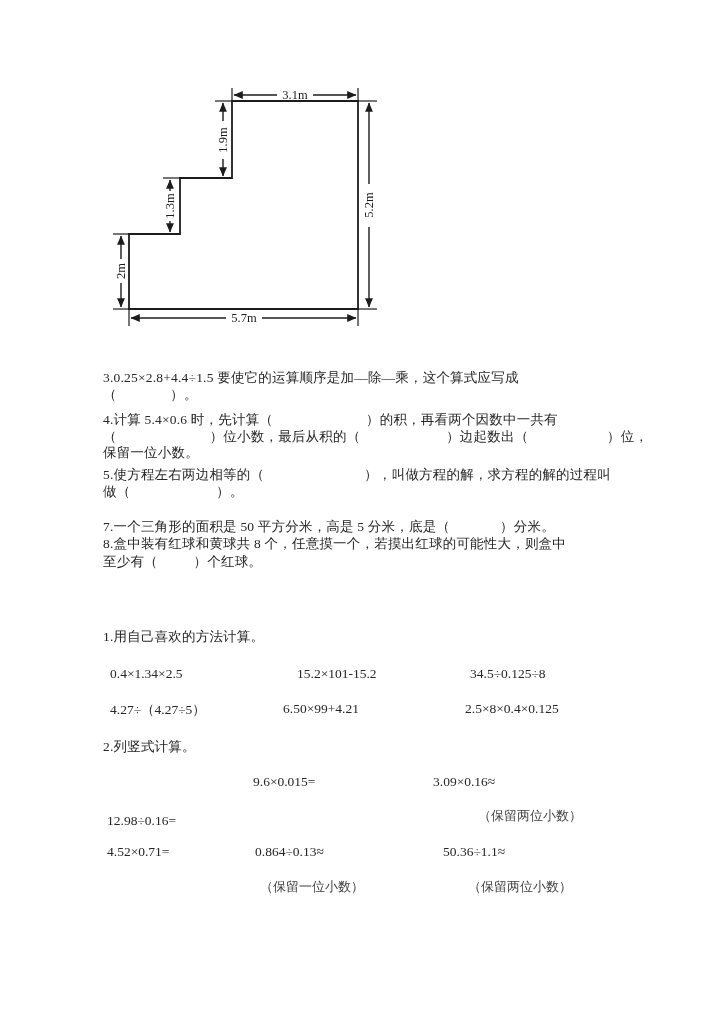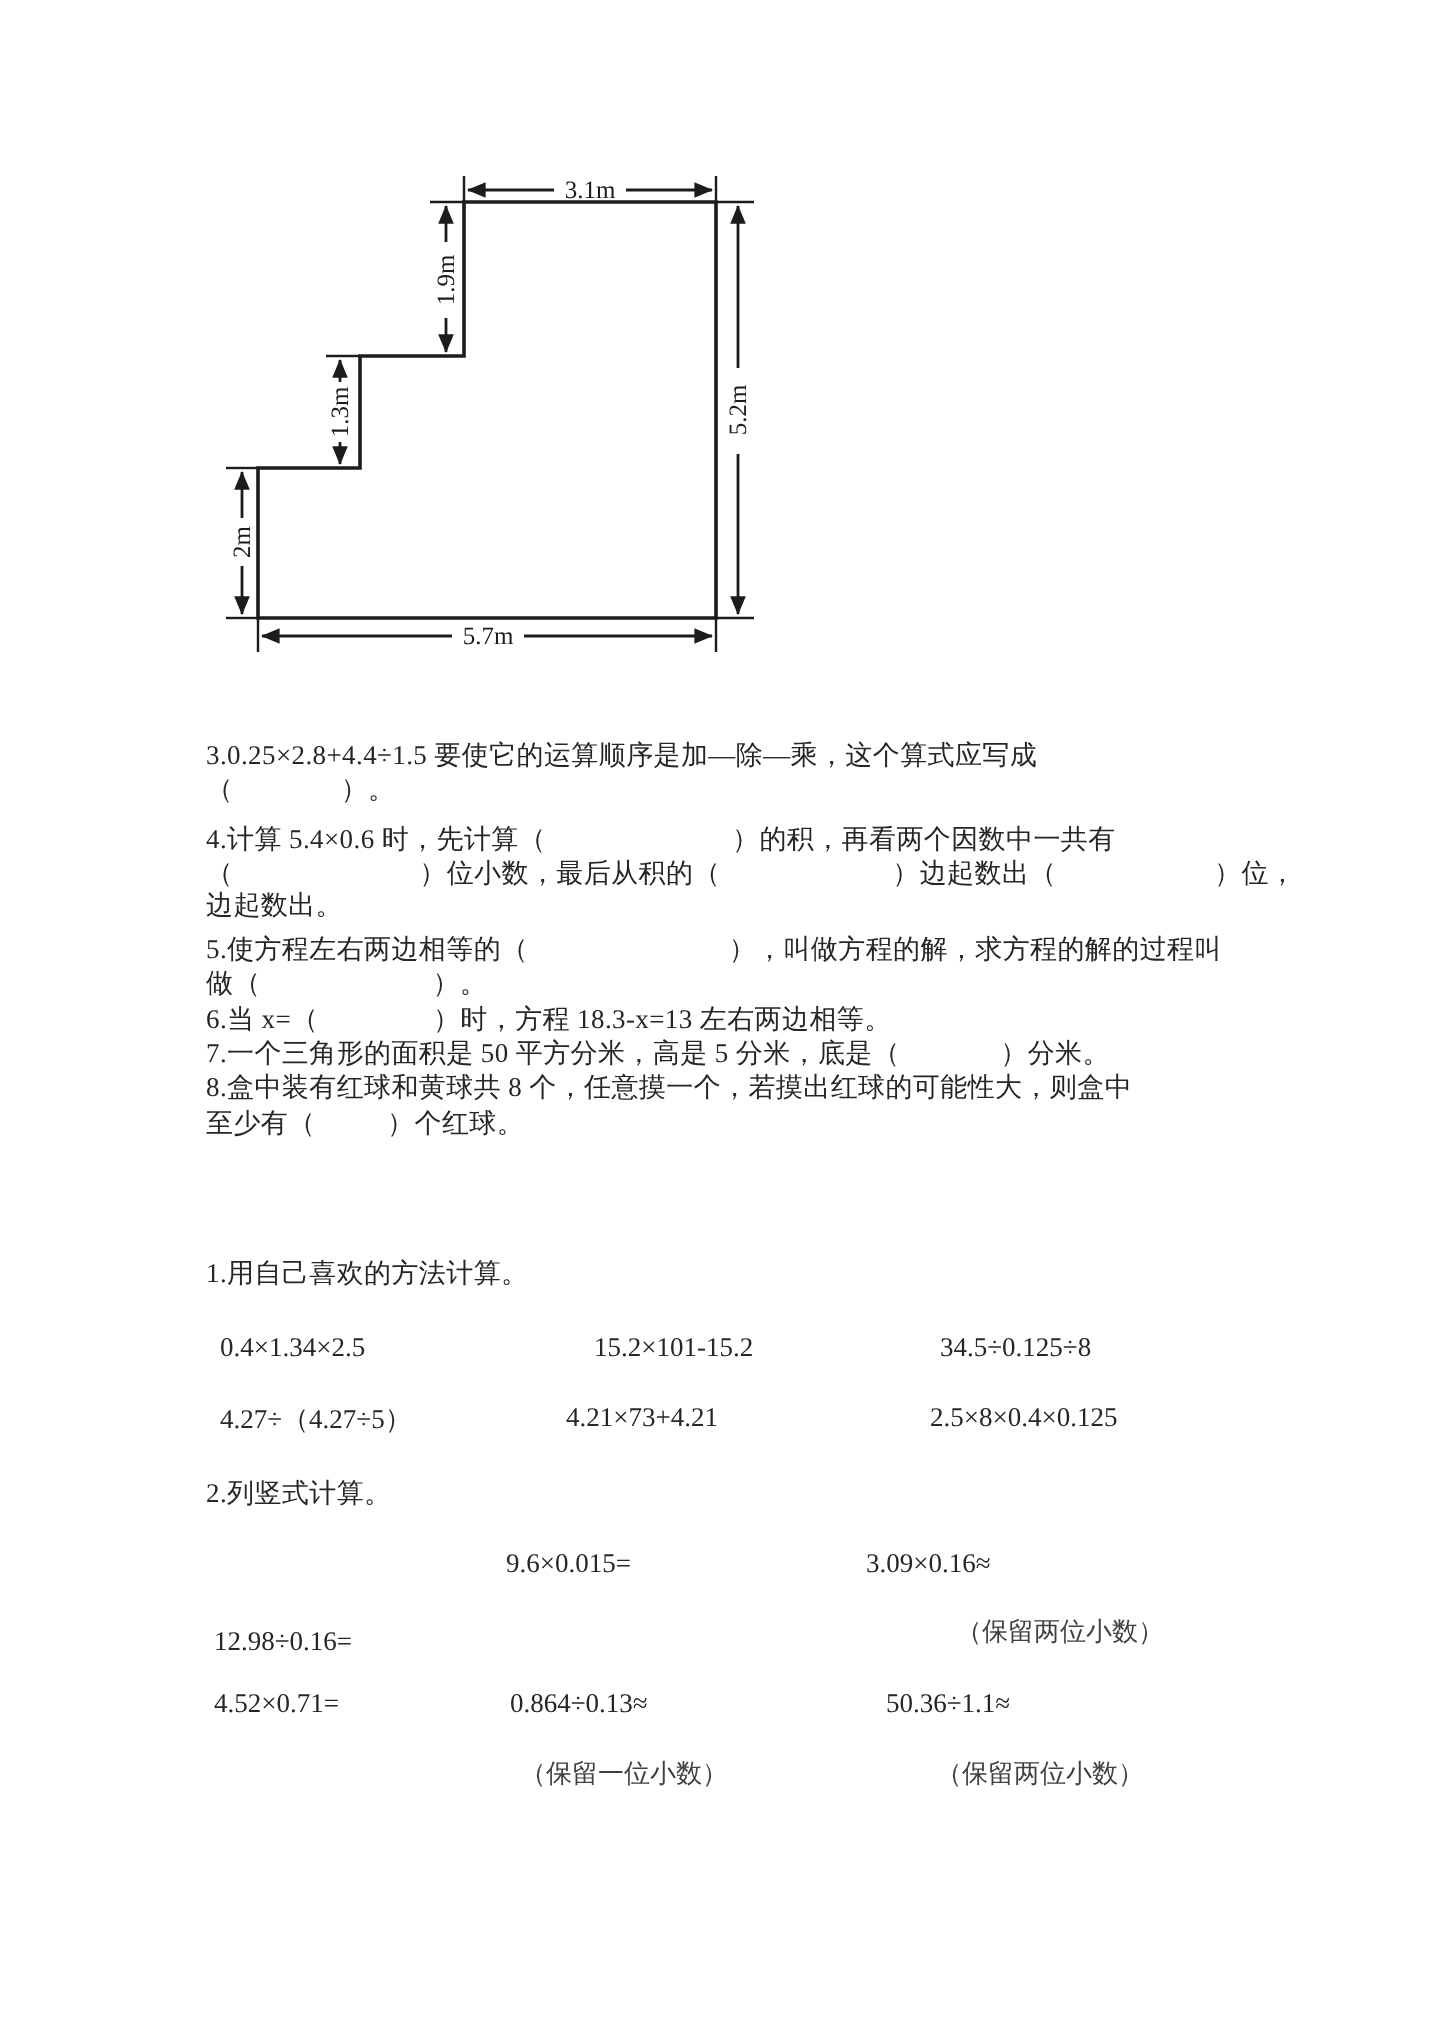--- a/index.html
+++ b/index.html
@@ -91,36 +91,35 @@
 
     <line class="dim" x1="223" y1="121" x2="223" y2="103" marker-end="url(#arr)"></line>
     <line class="dim" x1="223" y1="159" x2="223" y2="176" marker-end="url(#arr)"></line>
     <text transform="translate(227,140) rotate(-90)" text-anchor="middle">1.9m</text>
   </svg>
 
   <div class="line" style="left:103px; top:369px;">3.0.25×2.8+4.4÷1.5 要使它的运算顺序是加—除—乘，这个算式应写成</div>
   <div class="line" style="left:103px; top:386px;">（               ）。</div>
   <div class="line" style="left:103px; top:411px;">4.计算 5.4×0.6 时，先计算（                          ）的积，再看两个因数中一共有</div>
   <div class="line" style="left:103px; top:428px;">（                          ）位小数，最后从积的（                        ）边起数出（                      ）位，</div>
-  <div class="line" style="left:103px; top:444px;">边起数出。</div>
+  <div class="line" style="left:103px; top:444px;">保留一位小数。</div>
   <div class="line" style="left:103px; top:466px;">5.使方程左右两边相等的（                            ），叫做方程的解，求方程的解的过程叫</div>
   <div class="line" style="left:103px; top:483px;">做（                        ）。</div>
-  <div class="line" style="left:103px; top:501px;">6.当 x=（                ）时，方程 18.3-x=13 左右两边相等。</div>
   <div class="line" style="left:103px; top:518px;">7.一个三角形的面积是 50 平方分米，高是 5 分米，底是（              ）分米。</div>
   <div class="line" style="left:103px; top:535px;">8.盒中装有红球和黄球共 8 个，任意摸一个，若摸出红球的可能性大，则盒中</div>
   <div class="line" style="left:103px; top:553px;">至少有（          ）个红球。</div>
 
   <div class="line" style="left:103px; top:628px;">1.用自己喜欢的方法计算。</div>
 
   <div class="expr" style="left:110px; top:666px;">0.4×1.34×2.5</div>
   <div class="expr" style="left:297px; top:666px;">15.2×101-15.2</div>
   <div class="expr" style="left:470px; top:666px;">34.5÷0.125÷8</div>
 
   <div class="expr" style="left:110px; top:701px;">4.27÷（4.27÷5）</div>
-  <div class="expr" style="left:283px; top:701px;">4.21×73+4.21</div>
+  <div class="expr" style="left:283px; top:701px;">6.50×99+4.21</div>
   <div class="expr" style="left:465px; top:701px;">2.5×8×0.4×0.125</div>
 
   <div class="line" style="left:103px; top:738px;">2.列竖式计算。</div>
 
   <div class="expr" style="left:107px; top:774px;margin-top:39px;">12.98÷0.16=</div>
   <div class="expr" style="left:253px; top:774px;">9.6×0.015=</div>
   <div class="expr" style="left:433px; top:774px;">3.09×0.16≈</div>
   <div class="note" style="left:478px; top:807px;">（保留两位小数）</div>
 
   <div class="expr" style="left:107px; top:844px;">4.52×0.71=</div>

